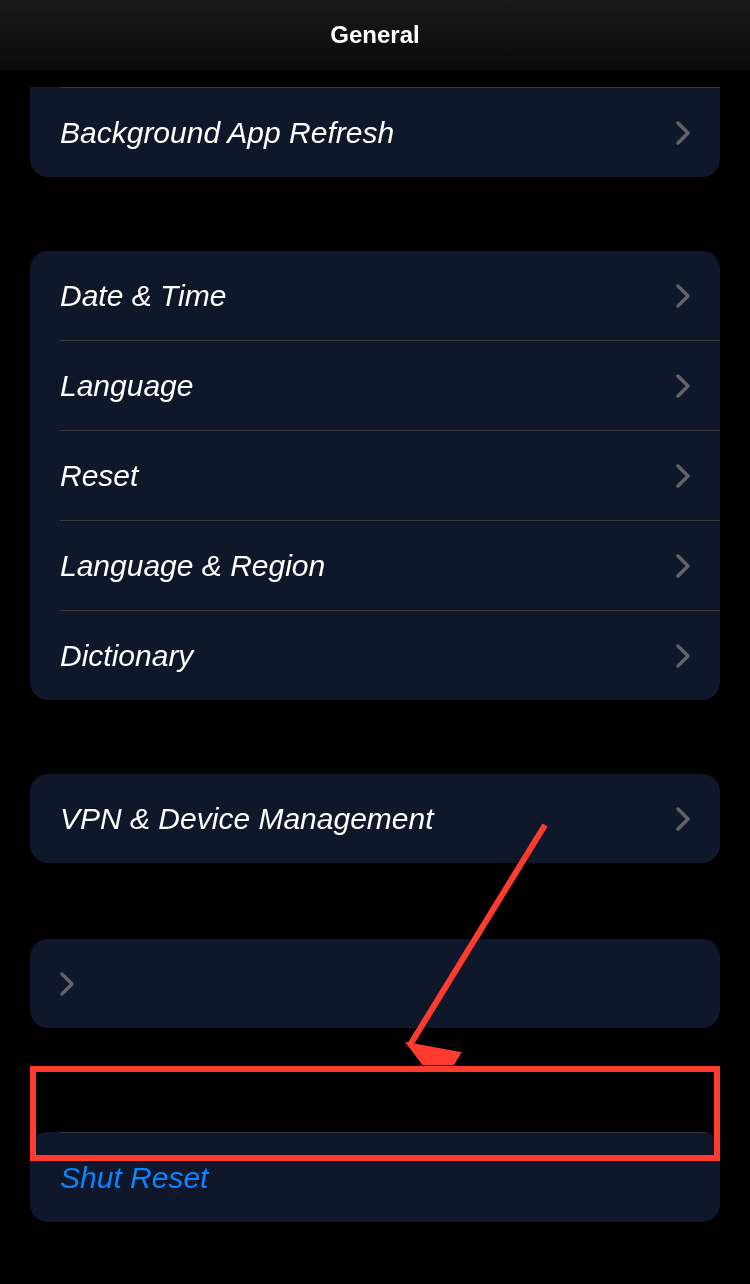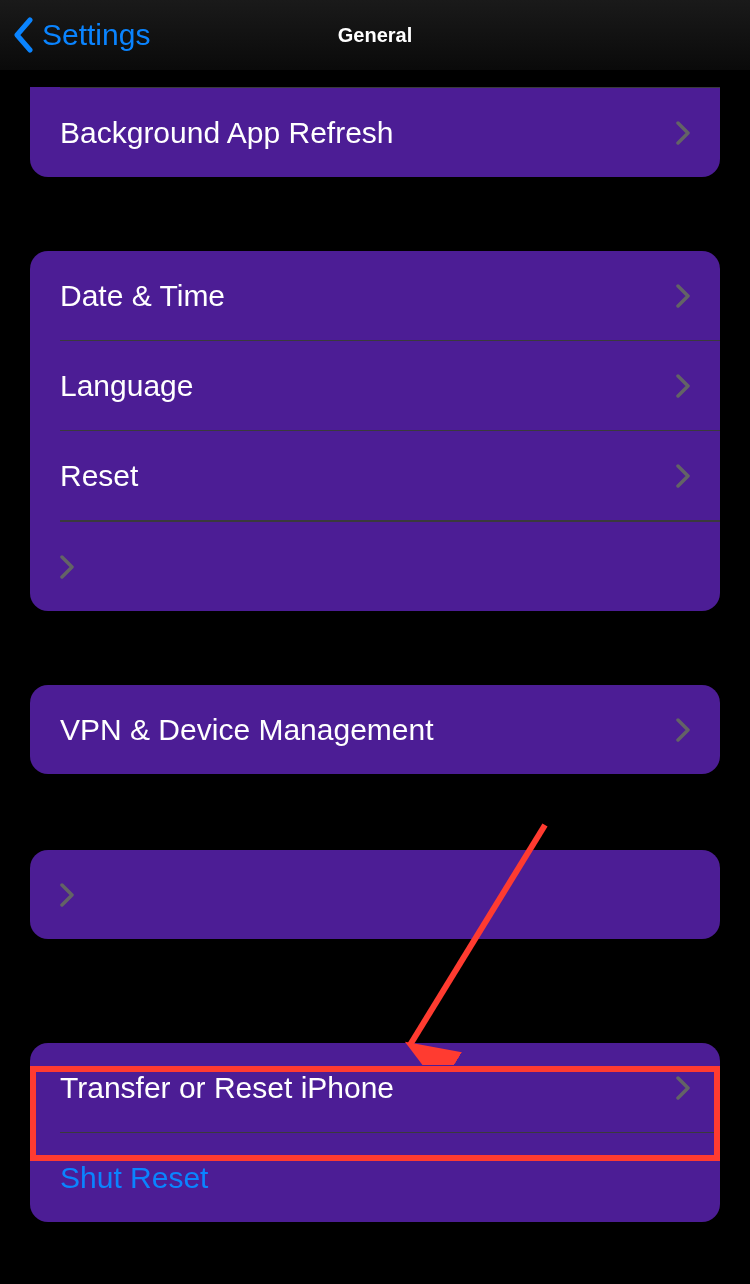--- a/index.html
+++ b/index.html
@@ -35,31 +35,32 @@
     }
     .back-chevron {
       width: 22px;
       height: 36px;
       margin-right: 8px;
     }
     .nav-title {
       position: absolute;
       left: 50%;
       transform: translateX(-50%);
-      font-size: 20px;
+      font-size: 24px;
       font-weight: 600;
       color: #ffffff;
     }
     .content {
       padding: 0 30px;
     }
     .group {
-      background: #4c1d95;
+      background: #0f172a;
       border-radius: 18px;
       overflow: hidden;
+      font-style: italic;
     }
     .group-partial-top {
       border-top-left-radius: 0;
       border-top-right-radius: 0;
     }
     .row {
       display: flex;
       align-items: center;
       justify-content: space-between;
       padding: 0 30px;
@@ -103,26 +104,20 @@
       left: 390px;
       top: 820px;
       width: 170px;
       height: 245px;
     }
   </style>
 </head>
 <body>
 
 <div class="nav-bar">
-  <div class="back-button">
-    <svg class="back-chevron" viewBox="0 0 22 36">
-      <polyline points="18,3 5,18 18,33" stroke="#0a84ff" stroke-width="5" fill="none" stroke-linecap="round" stroke-linejoin="round"></polyline>
-    </svg>
-    <span>Settings</span>
-  </div>
   <div class="nav-title">General</div>
 </div>
 
 <div class="content">
 
   <div class="gap-17"></div>
 
   <div class="group group-partial-top">
     <div class="separator"></div>
     <div class="row">
@@ -150,22 +145,29 @@
       </svg>
     </div>
     <div class="separator"></div>
     <div class="row">
       <span class="row-label">Reset</span>
       <svg class="chevron" viewBox="0 0 14 24">
         <polyline points="2,2 12,12 2,22" stroke="#636366" stroke-width="3.5" fill="none" stroke-linecap="round" stroke-linejoin="round"></polyline>
       </svg>
     </div>
     <div class="separator"></div>
-    <div class="separator"></div>
-    <div class="row">
+    <div class="row">
+      <span class="row-label">Language &amp; Region</span>
+      <svg class="chevron" viewBox="0 0 14 24">
+        <polyline points="2,2 12,12 2,22" stroke="#636366" stroke-width="3.5" fill="none" stroke-linecap="round" stroke-linejoin="round"></polyline>
+      </svg>
+    </div>
+    <div class="separator"></div>
+    <div class="row">
+      <span class="row-label">Dictionary</span>
       <svg class="chevron" viewBox="0 0 14 24">
         <polyline points="2,2 12,12 2,22" stroke="#636366" stroke-width="3.5" fill="none" stroke-linecap="round" stroke-linejoin="round"></polyline>
       </svg>
     </div>
   </div>
 
   <div class="gap-74"></div>
 
   <div class="group">
     <div class="row">
@@ -182,26 +184,20 @@
     <div class="row">
       <svg class="chevron" viewBox="0 0 14 24">
         <polyline points="2,2 12,12 2,22" stroke="#636366" stroke-width="3.5" fill="none" stroke-linecap="round" stroke-linejoin="round"></polyline>
       </svg>
     </div>
   </div>
 
   <div class="gap-104"></div>
 
   <div class="group">
-    <div class="row">
-      <span class="row-label">Transfer or Reset iPhone</span>
-      <svg class="chevron" viewBox="0 0 14 24">
-        <polyline points="2,2 12,12 2,22" stroke="#636366" stroke-width="3.5" fill="none" stroke-linecap="round" stroke-linejoin="round"></polyline>
-      </svg>
-    </div>
     <div class="separator"></div>
     <div class="row">
       <span class="row-label link">Shut Reset</span>
     </div>
   </div>
 
 </div>
 
 <div class="highlight-box"></div>
 

